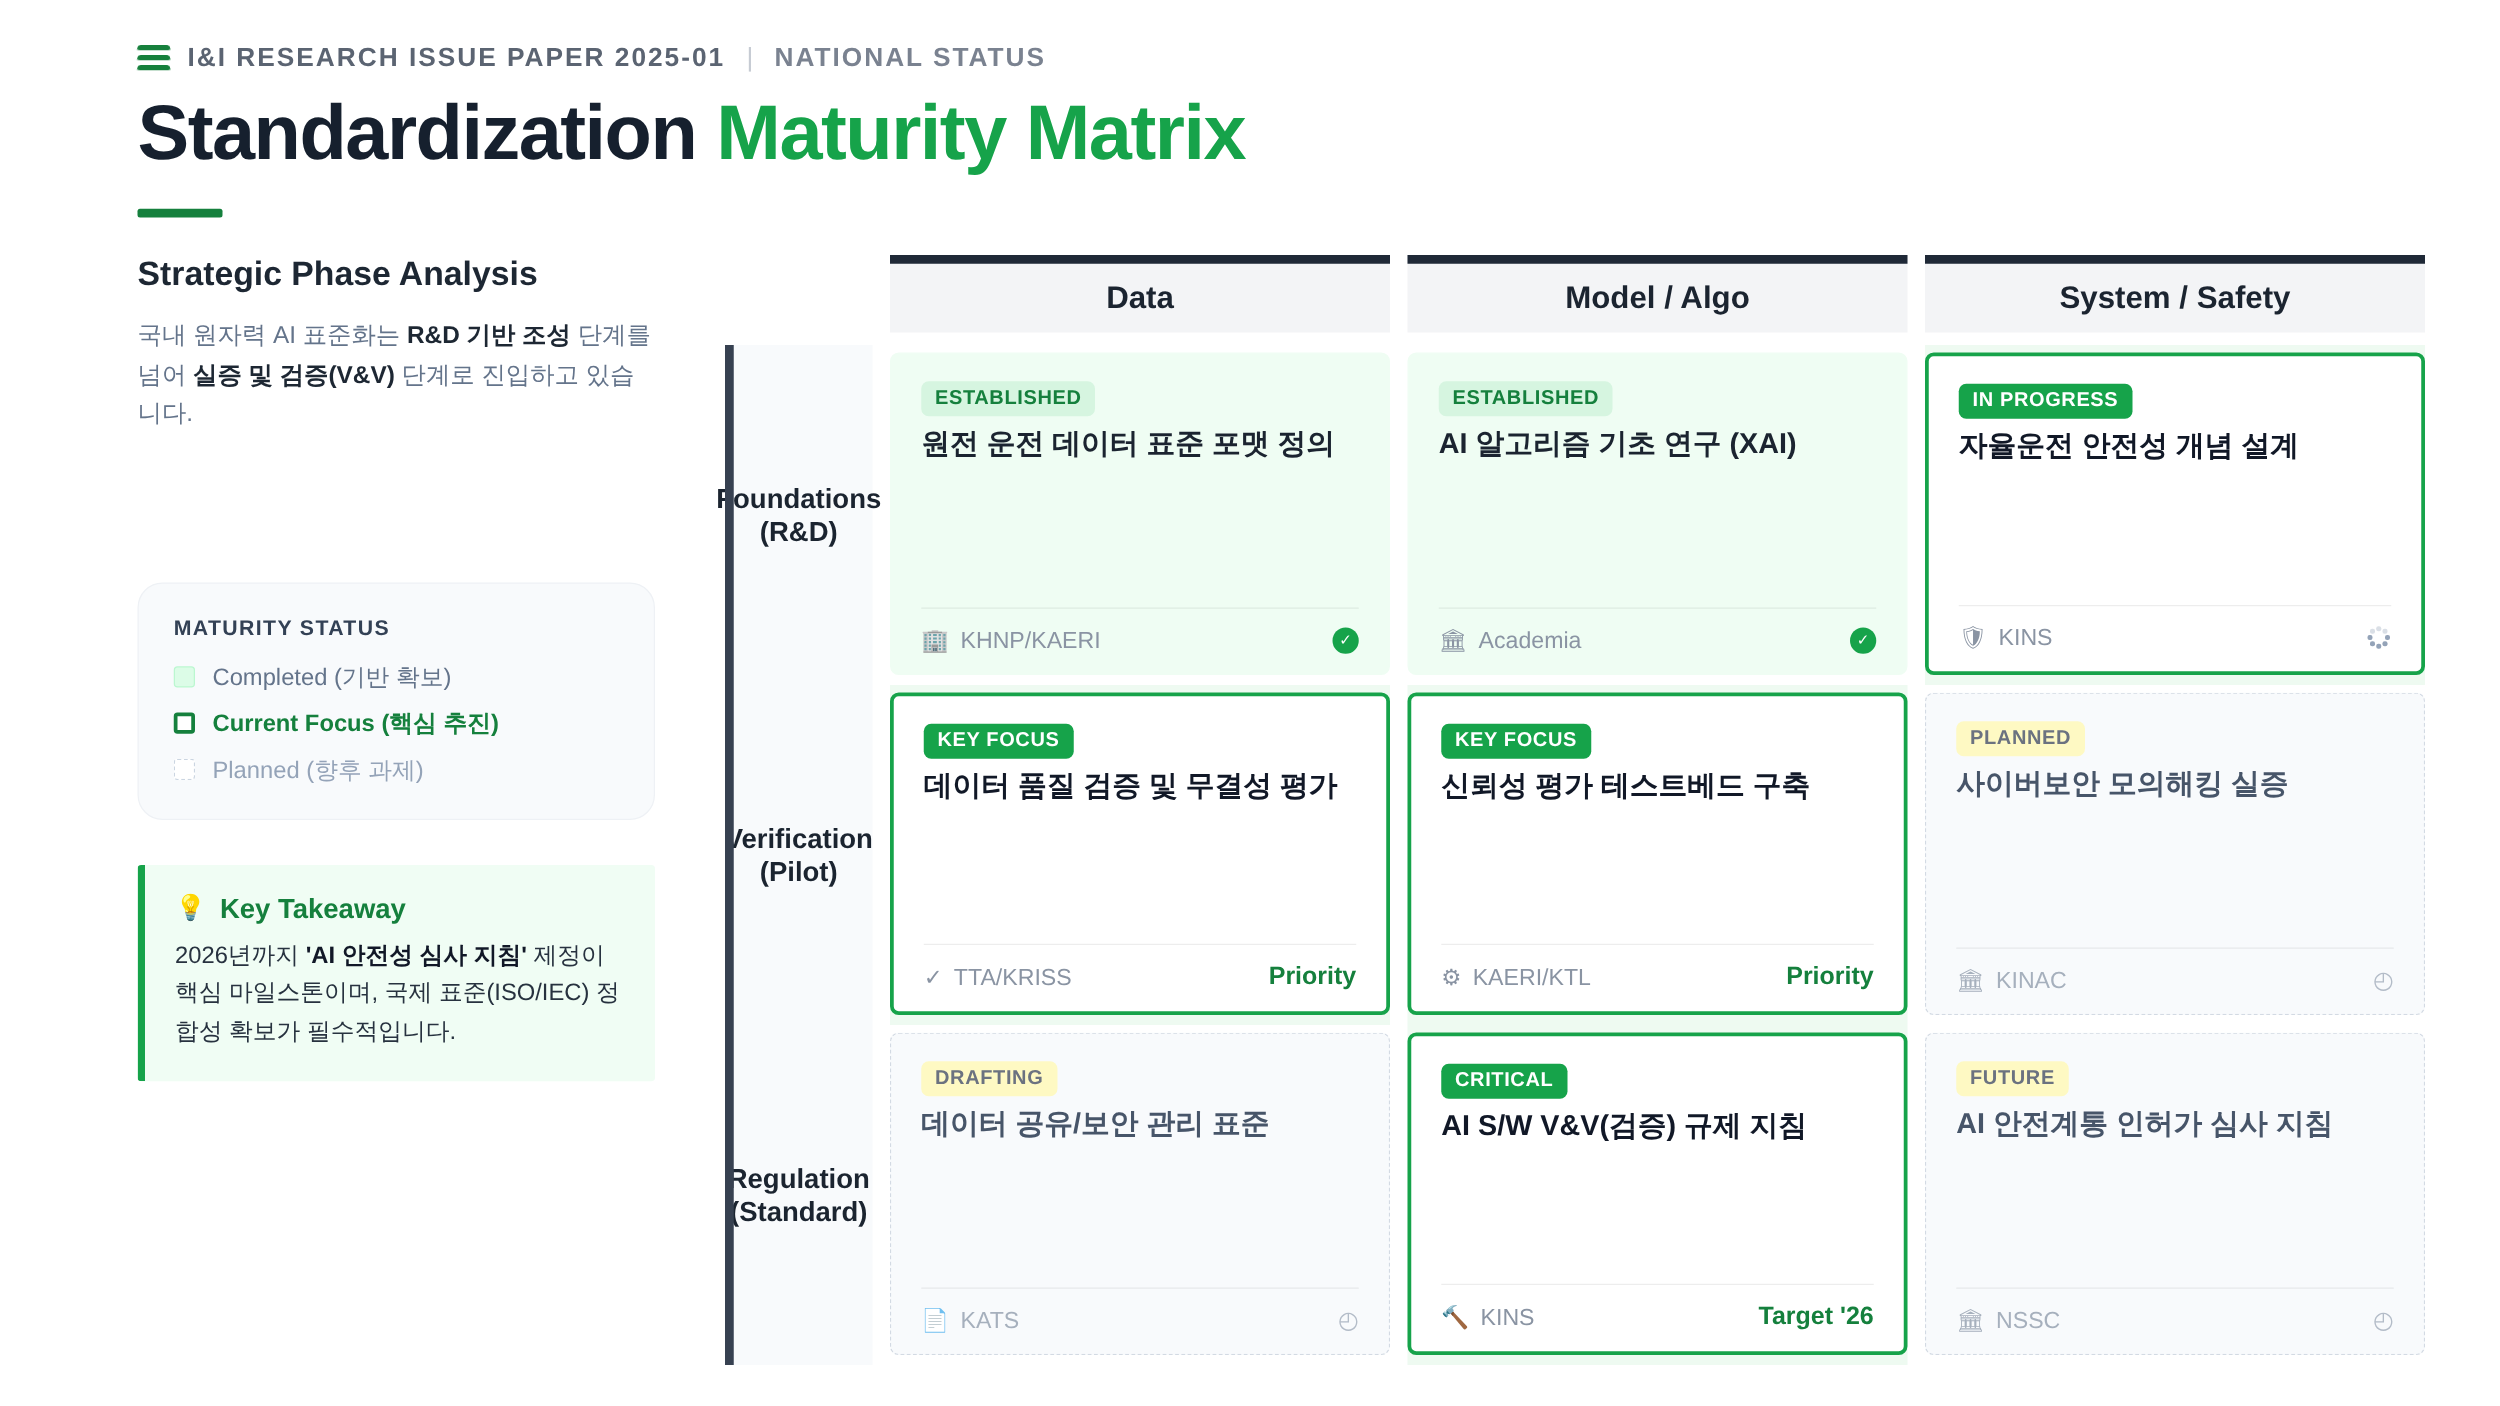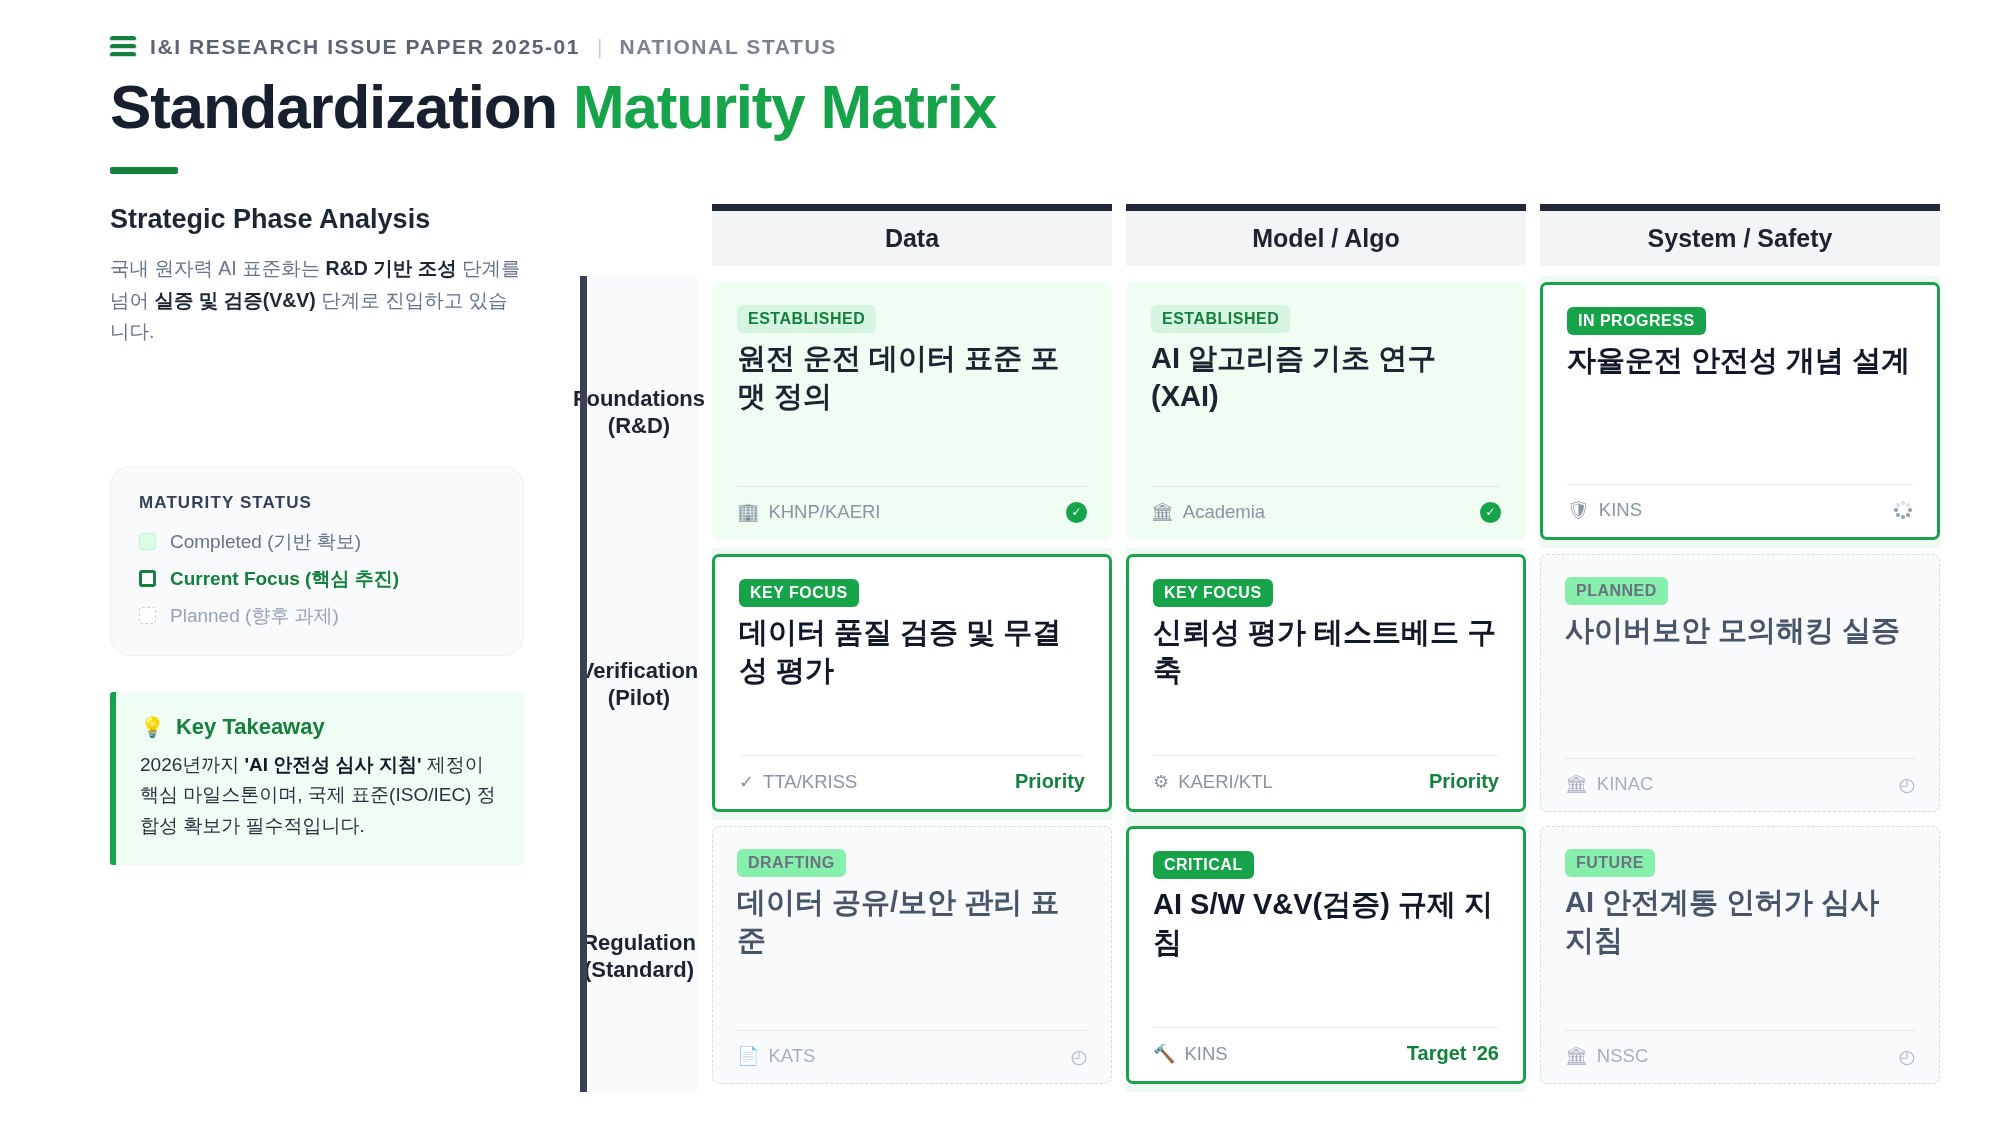--- a/index.html
+++ b/index.html
@@ -84,23 +84,23 @@
   .card { height: 258px; border-radius: 7px; padding: 22px 24px 16px 24px;
           display: flex; flex-direction: column; }
   .card.done { background: #effdf3; border: 1px solid #effdf3; }
   .card.active { background: #ffffff; border: 3px solid #16a34a; }
   .card.planned { background: #f8fafc; border: 1px dashed #d3dae3; }
 
   .badge { display: inline-block; align-self: flex-start; border-radius: 6px;
            font-size: 16px; font-weight: 700; letter-spacing: 0.5px; padding: 5px 11px; }
   .badge.done { background: #d6f5e0; color: #15803d; }
   .badge.active { background: #16a34a; color: #ffffff; }
-  .badge.planned { background: #86efac; color: #6b7280; }
-
-  .card-title { font-size: 29px; font-weight: 700; line-height: 1.3; margin-top: 7px; }
+  .badge.planned { background: #fef9c3; color: #6b7280; }
+
+  .card-title { font-size: 23px; font-weight: 700; line-height: 1.3; margin-top: 7px; }
   .card.done .card-title { color: #1b2430; }
   .card.active .card-title { color: #111827; }
   .card.planned .card-title { color: #475569; }
 
   .spacer { flex: 1; }
   .card-foot { border-top: 1px solid rgba(0,0,0,0.07); padding-top: 14px;
                display: flex; align-items: center; justify-content: space-between; }
   .owner { display: flex; align-items: center; gap: 9px; font-size: 18.5px; color: #8a94a3; }
   .owner .gl { font-size: 18px; color: #8a94a3; line-height: 1; }
   .card.planned .owner, .card.planned .owner .gl { color: #a6b0bd; }

